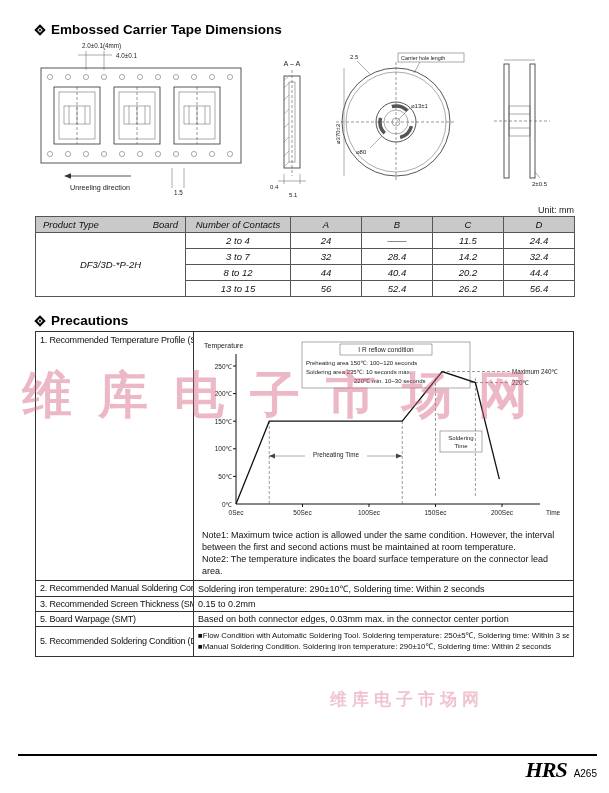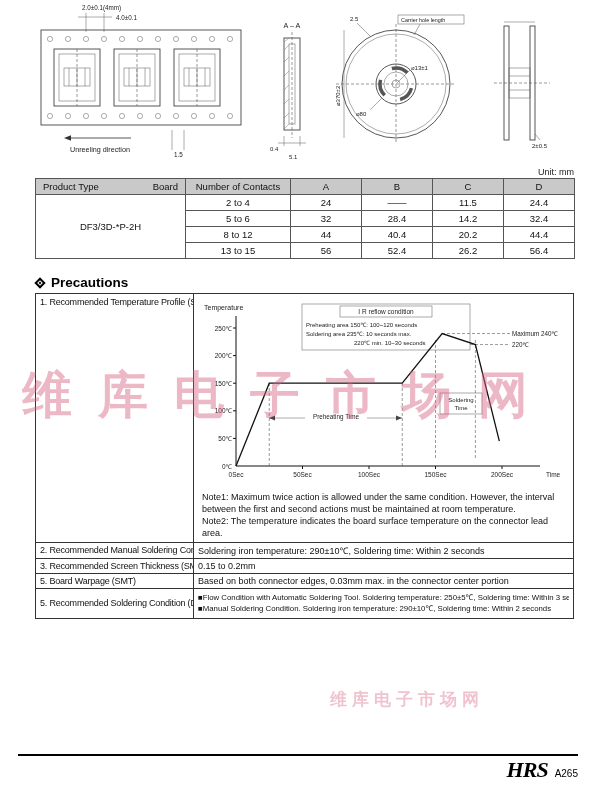--- a/index.html
+++ b/index.html
@@ -20,48 +20,52 @@
   .ln   { stroke:#444; stroke-width:0.9; fill:none; }
   .thin { stroke:#666; stroke-width:0.55; fill:none; }
   .dash { stroke:#555; stroke-width:0.6; stroke-dasharray:3 2; fill:none; }
   .hatch{ stroke:#777; stroke-width:0.5; }
   .ax   { stroke:#111; stroke-width:1; fill:none; }
   .profile { stroke:#111; stroke-width:1.3; fill:none; }
 
   .unit-label { text-align:right; margin:3px 35px 1px 0; font-size:9px; color:#222; }
 
   table.dim-table { border-collapse:collapse; table-layout:fixed; width:539px; margin:0 0 0 35px; text-align:center; }
-  table.dim-table th, table.dim-table td { border:1px solid #555; font-size:9.5px; font-weight:normal; padding:1px 3px; height:13px; color:#111; }
+  table.dim-table th, table.dim-table td { border:1px solid #555; font-size:9.5px; font-weight:normal; padding:1px 3px; height:13px; color:#111;font-style:italic; }
   table.dim-table th { background:#c9c9c9; }
   .split-head { display:flex; justify-content:space-between; padding:0 4px; }
 
   table.prec-table { border-collapse:collapse; table-layout:fixed; width:539px; margin:1px 0 0 35px; }
   table.prec-table td { border:1px solid #333; font-size:9px; padding:1px 4px; color:#111; vertical-align:middle; }
   td.plabel { font-size:8px; white-space:nowrap; overflow:hidden; letter-spacing:-0.2px; }
   td.plabel.top { vertical-align:top; padding-top:3px; }
   td.pval { white-space:nowrap; overflow:hidden; }
   tr.small-row { height:15px; }
   .dual-line div { font-size:7.8px; line-height:1.45; white-space:nowrap; overflow:hidden; }
   .chart-wrap { padding:3px 0 0 4px; }
   .note { font-size:9px; line-height:1.3; padding:0 4px 1px 4px; white-space:normal; }
 
-  .footer { position:absolute; left:18px; right:31px; bottom:12px; border-top:2px solid #000;
+  .footer { position:absolute; left:18px; right:12px; bottom:12px; border-top:2px solid #000;
             padding-top:3px; display:flex; justify-content:flex-end; align-items:baseline; gap:7px; }
   .hrs-logo { font-family:"Liberation Serif", serif; font-size:22px; font-weight:bold; font-style:italic; letter-spacing:-1px; color:#000; line-height:1; }
   .page-code { font-size:10px; color:#000; }
 
   .watermark { position:absolute; color:rgba(213,98,128,0.45); font-weight:bold; pointer-events:none; z-index:5; white-space:nowrap; }
   .wm-main  { top:362px; left:22px; font-size:50px; letter-spacing:26px; }
   .wm-small { top:688px; left:330px; font-size:17px; letter-spacing:5px; color:rgba(213,98,128,0.38); }
 </style>
 </head>
 <body>
 
 <div class="page">
 
+  <div class="sec-title first">
+    <span class="diamond"></span>
+    <span>Embossed Carrier Tape Dimensions</span>
+  </div>
 
   <div class="drawings">
 
     <svg viewBox="0 0 215 160" width="215" height="160" style="left:6px;top:0;">
       <text x="46" y="8" font-size="6.3">2.0±0.1(4mm)</text>
       <text x="80" y="18" font-size="6.3">4.0±0.1</text>
       <line class="thin" x1="50" y1="11" x2="50" y2="30"></line>
       <line class="thin" x1="68" y1="11" x2="68" y2="30"></line>
       <line class="thin" x1="42" y1="15" x2="76" y2="15"></line>
       <rect class="ln" x="5" y="28" width="200" height="95"></rect>
@@ -208,21 +212,21 @@
     </tr>
     <tr>
       <td rowspan="4">DF3/3D-*P-2H</td>
       <td>2 to 4</td>
       <td>24</td>
       <td>——</td>
       <td>11.5</td>
       <td>24.4</td>
     </tr>
     <tr>
-      <td>5 to 6</td>
+      <td>3 to 7</td>
       <td>32</td>
       <td>28.4</td>
       <td>14.2</td>
       <td>32.4</td>
     </tr>
     <tr>
       <td>8 to 12</td>
       <td>44</td>
       <td>40.4</td>
       <td>20.2</td>

